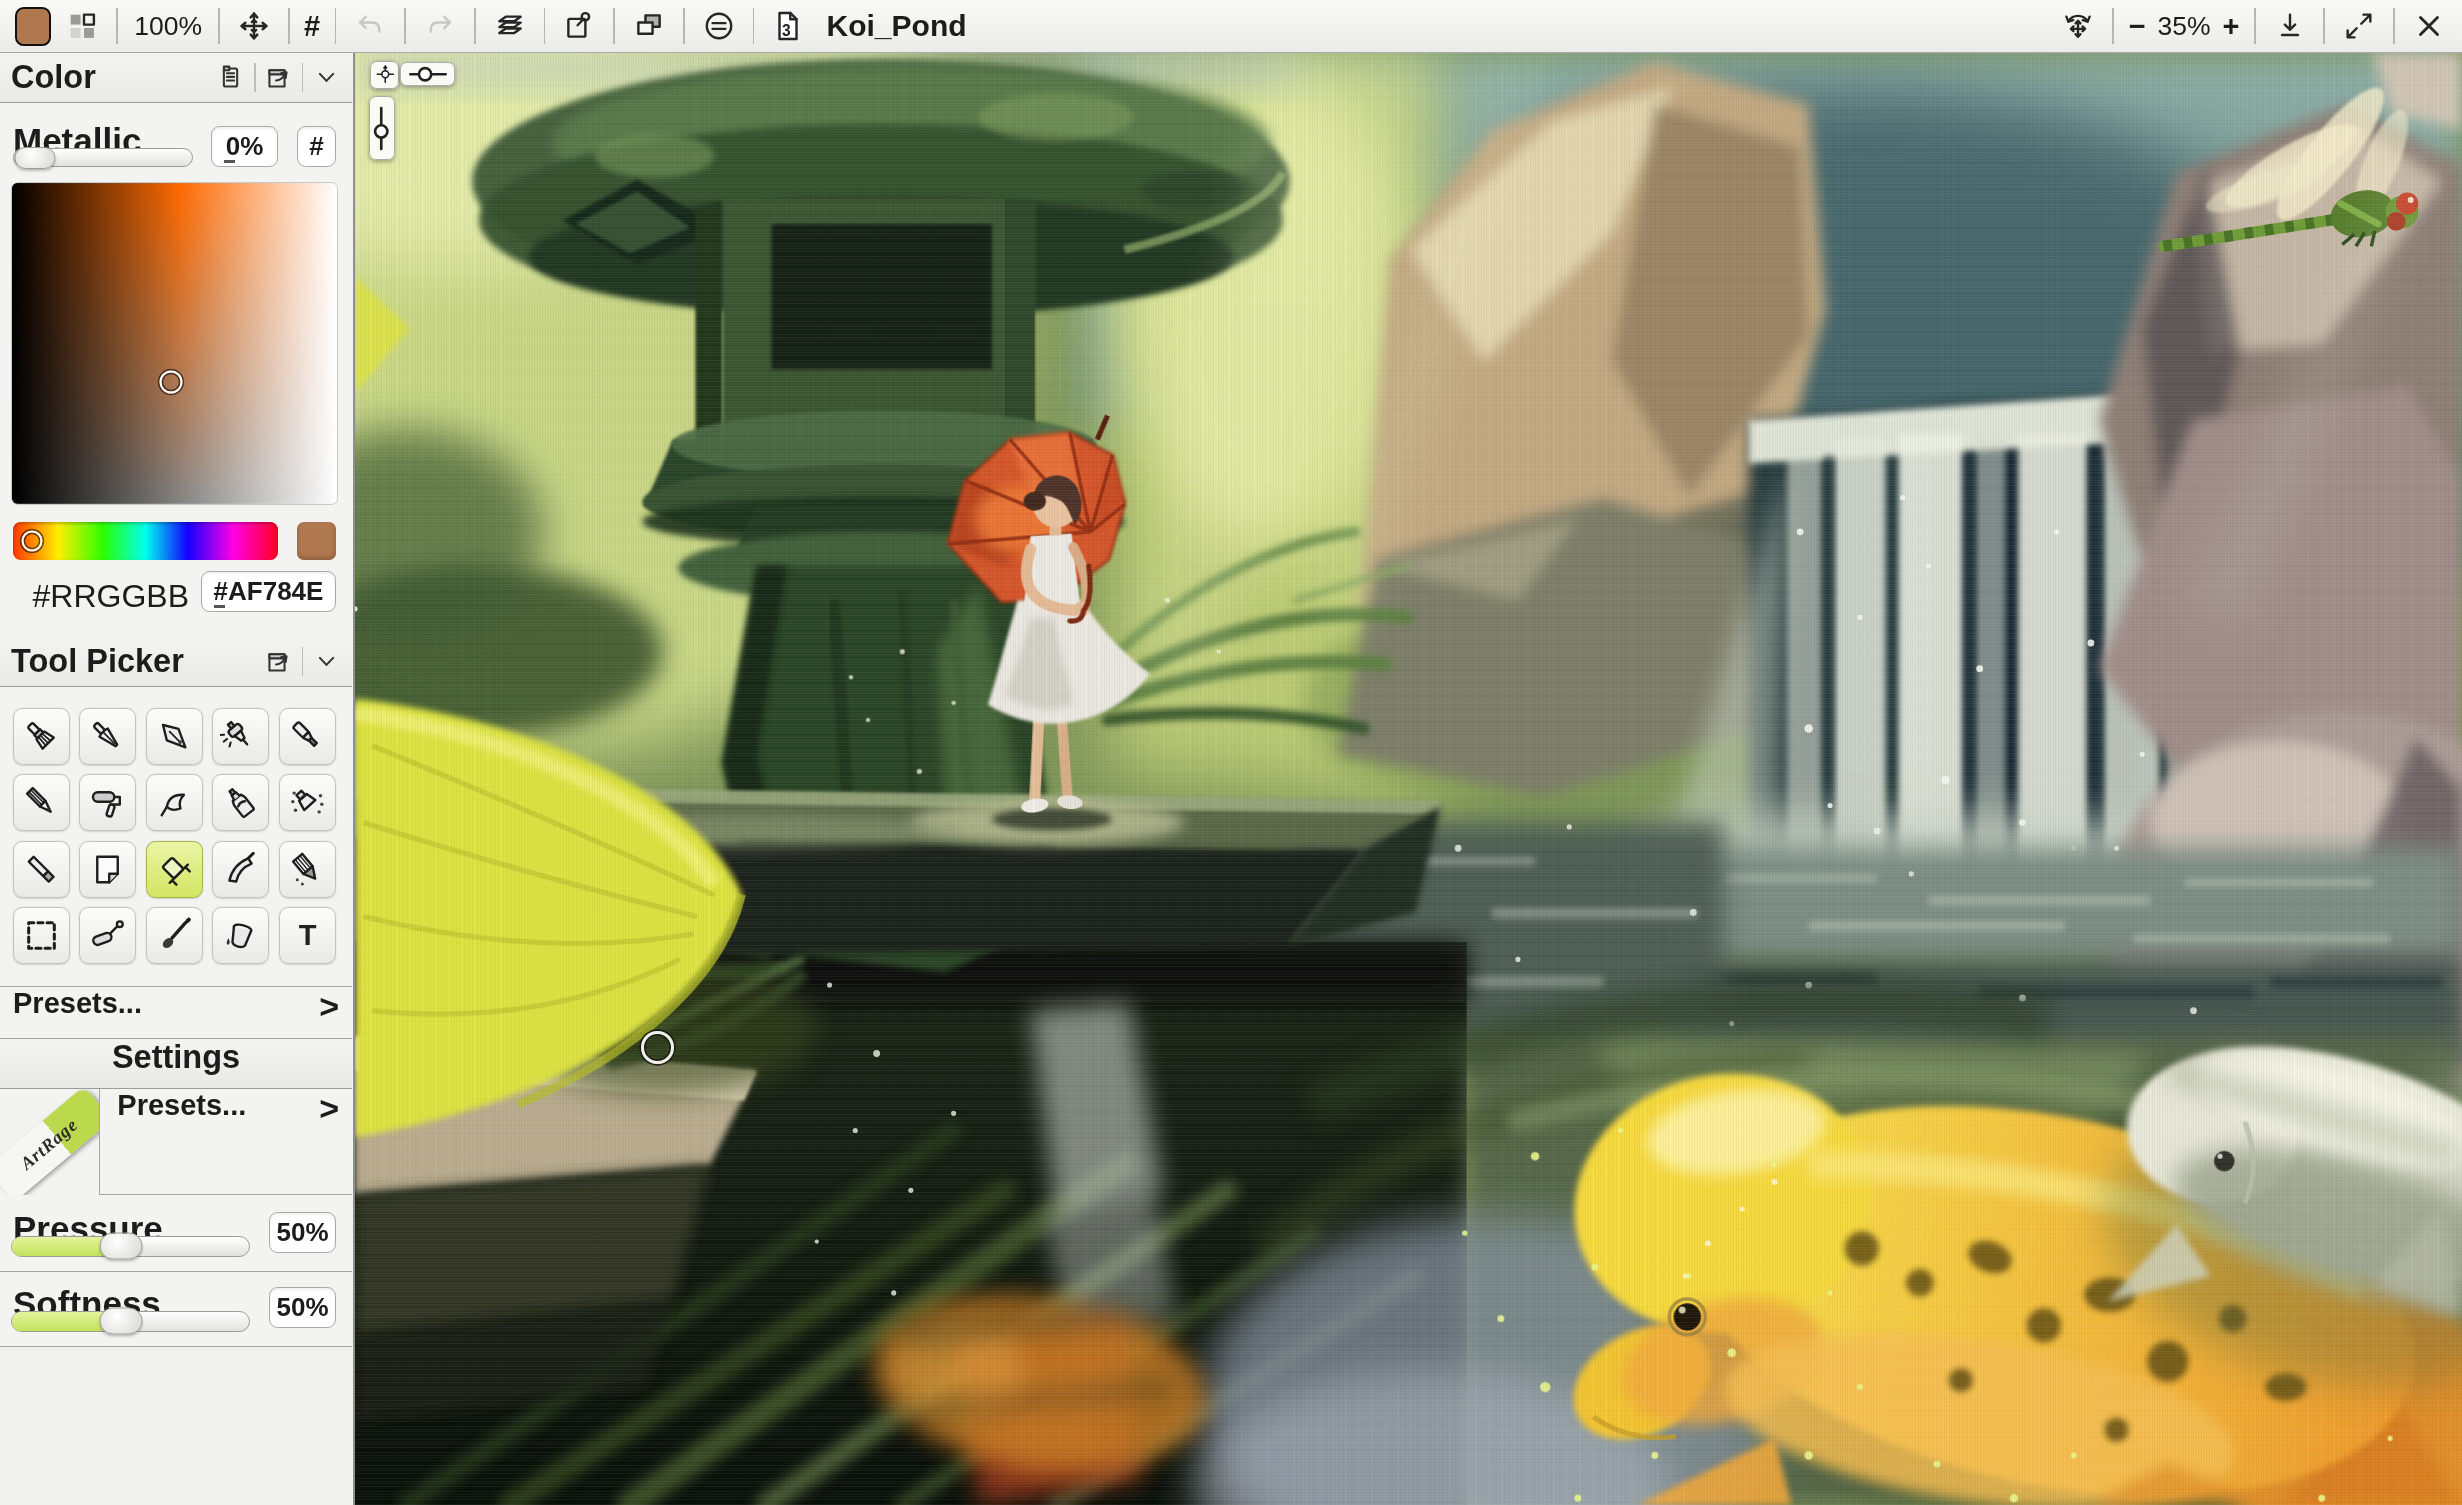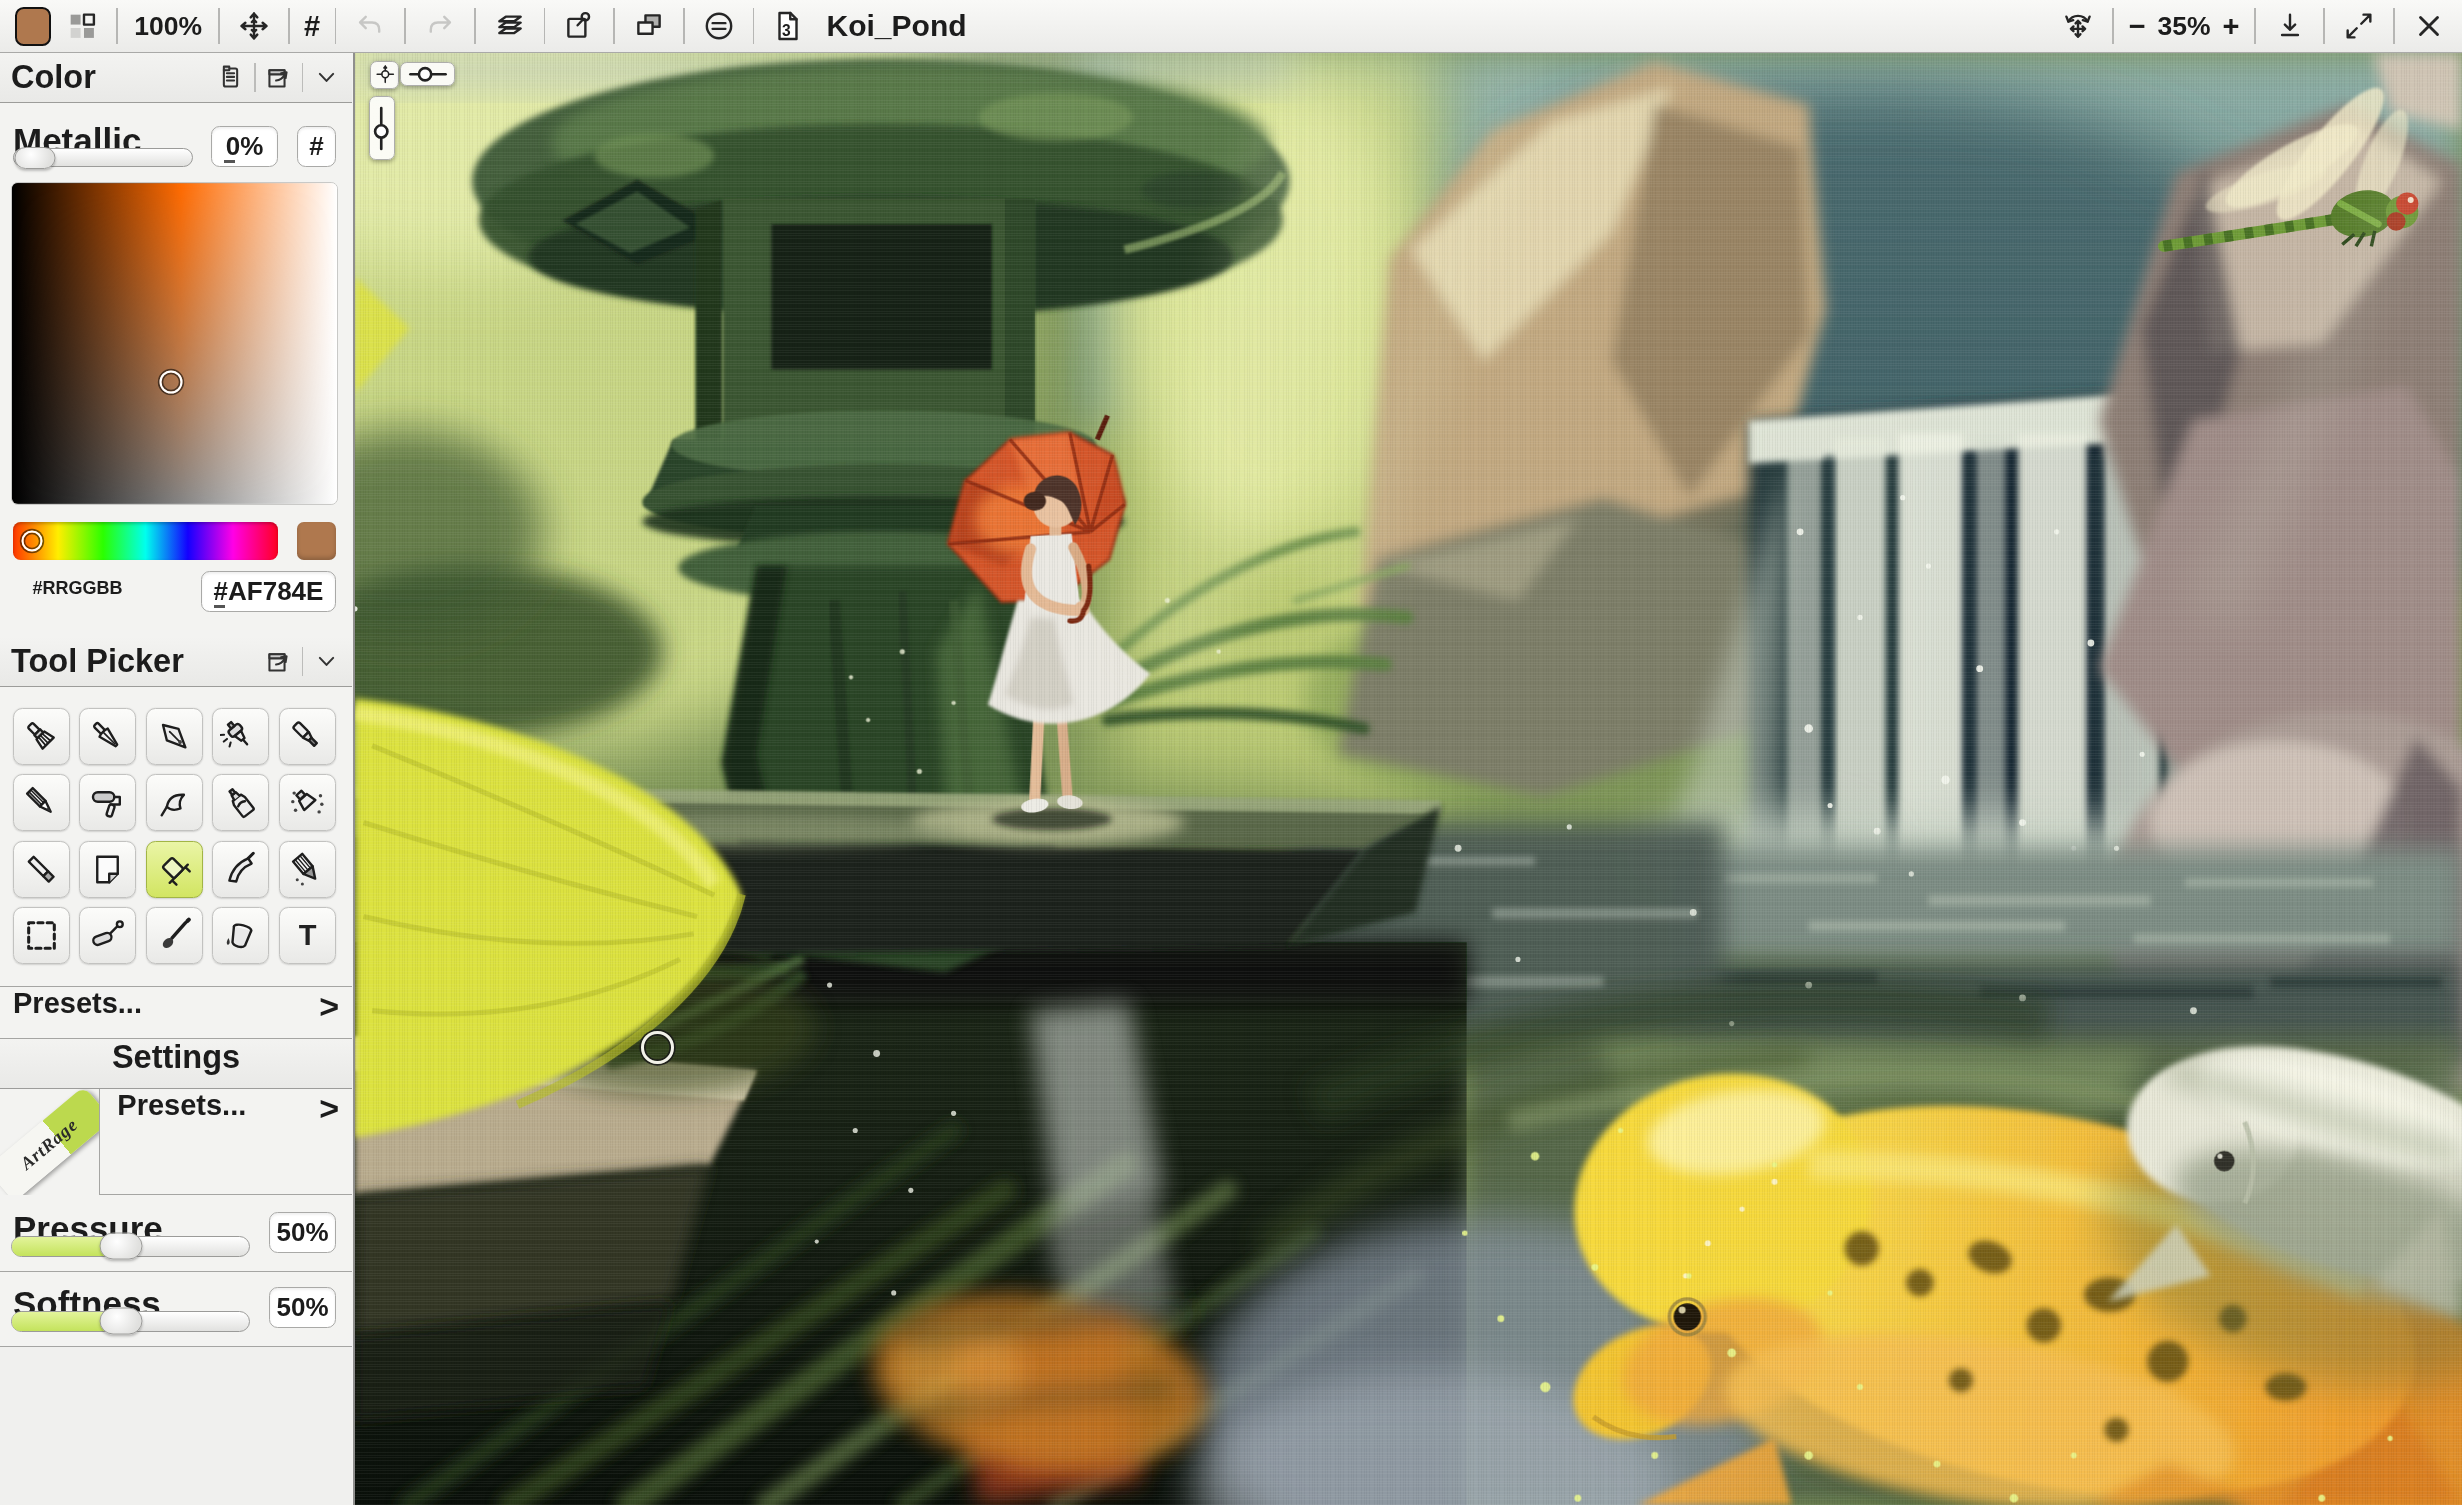--- a/index.html
+++ b/index.html
@@ -3,21 +3,21 @@
 <meta charset="utf-8">
 <style>
   html,body{margin:0;padding:0;background:#2b2b2b;}
   #app{position:relative;width:2462px;height:1505px;background:#f3f3f1;font-family:"Liberation Sans",sans-serif;color:#1c1c1c;overflow:hidden;-webkit-font-smoothing:antialiased;}
   
   #toolbar{position:absolute;left:0;top:0;width:2462px;height:53px;background:linear-gradient(#f9f9f7,#ebebe9);border-bottom:1.7px solid #a9a9a7;display:flex;align-items:center;box-sizing:border-box;padding:0 8.6px;z-index:30;}
   .tb-btn{height:43px;min-width:39px;display:flex;align-items:center;justify-content:center;padding:0 5.1px;}
   .tb-sep{width:1.7px;height:36px;background:#b6b6b4;margin:0 9.4px;flex:none;}
   svg.ic{width:34px;height:34px;stroke:#262626;fill:none;stroke-width:1.7;stroke-linecap:round;stroke-linejoin:round;}
   svg.ic.dis{stroke:#c7c7c5;}
-  .tb-text{font-size:26.5px;font-weight:700;padding:0 6.8px;}
+  .tb-text{font-size:26.5px;font-weight:400;padding:0 6.8px;}
   .tb-title{font-size:30px;font-weight:700;margin-left:13.7px;white-space:nowrap;}
   .tb-spacer{flex:1;}
   #cur-swatch{width:36px;height:39px;border:2.6px solid #111;border-radius:8.6px;box-sizing:border-box;}
   .tb-glyph{font-size:29px;font-weight:700;padding:0 5.1px;}
   
   #panel{position:absolute;left:0;top:53px;width:355px;height:1452px;background:#f3f3f1;border-right:2.6px solid #8f8f8d;box-sizing:border-box;z-index:20;}
   .phead{position:absolute;left:0;width:352px;height:50px;background:linear-gradient(#f3f3f1,#e9e9e7);border-bottom:1.7px solid #9c9c9a;display:flex;align-items:center;box-sizing:border-box;padding:0 11px;gap:32px;}
   .ptitle{font-size:32.5px;font-weight:700;white-space:nowrap;}
   .ph-icons{margin-left:auto;display:flex;align-items:center;}
   .ph-sep{width:1.7px;height:29px;background:#bcbcba;margin:0 8.6px;}
@@ -25,21 +25,21 @@
   .vbox{position:absolute;background:#fff;border:1.7px solid #a9a9a7;border-radius:8.6px;display:flex;align-items:center;justify-content:center;font-size:26px;font-weight:700;box-sizing:border-box;box-shadow:inset 0 1.7px 2.6px rgba(0,0,0,.07);}
   .vbox.dash:after{content:"";position:absolute;left:12px;bottom:3.4px;width:11px;height:2.6px;background:#555;}
   .slider-label{position:absolute;font-size:35px;font-weight:700;}
   .track{position:absolute;background:linear-gradient(#ffffff,#e1e1df);border:1.7px solid #9b9b99;border-radius:11px;box-sizing:border-box;}
   .fill{position:absolute;left:0;top:0;bottom:0;background:linear-gradient(#e3f49b,#c4e35c);border-radius:8.6px 0 0 8.6px;}
   .thumb{position:absolute;top:50%;transform:translate(-50%,-50%);background:radial-gradient(circle at 40% 32%,#ffffff,#e0e0de 75%);border:1.7px solid #9b9b99;border-radius:15.4px;box-shadow:0 1.7px 2.6px rgba(0,0,0,.25);box-sizing:border-box;}
   #sv-square{position:absolute;left:11px;top:129px;width:325px;height:321px;border-radius:6.8px;overflow:hidden;border:0.9px solid #c9c9c7;box-shadow:inset 0 1.7px 3.4px rgba(0,0,0,.15);}
   .marker{position:absolute;width:19px;height:19px;border:2.6px solid #fff;border-radius:50%;box-shadow:0 0 0 1.7px rgba(0,0,0,.55), inset 0 0 0 1.7px rgba(0,0,0,.55);transform:translate(-50%,-50%);}
   #hue-bar{position:absolute;left:13px;top:469px;width:265px;height:38px;border-radius:7.7px;background:linear-gradient(to right,#ff3600,#ffee00 17%,#2bff00 34%,#00ffee 50%,#1400ff 66%,#ff00e6 83%,#ff0022);box-shadow:inset 0 1.7px 3.4px rgba(0,0,0,.25);}
   #hue-swatch{position:absolute;left:297px;top:469px;width:39px;height:38px;border-radius:6.8px;box-shadow:inset 0 -2.6px 4.3px rgba(0,0,0,.2);}
-  .hex-label{position:absolute;font-size:18px;font-weight:700;}
+  .hex-label{position:absolute;font-size:32px;font-weight:400;}
   .tool-grid{position:absolute;left:13px;top:655px;display:grid;grid-template-columns:repeat(5,57px);grid-template-rows:repeat(4,57px);gap:9.4px;}
   .tool{width:57px;height:57px;border-radius:9.4px;background:linear-gradient(#fcfcfa,#e9e9e7);border:1.7px solid #c2c2c0;box-sizing:border-box;display:flex;align-items:center;justify-content:center;box-shadow:0 0.9px 1.7px rgba(0,0,0,.15);}
   .tool.sel{background:linear-gradient(#eaf5a6,#d2e562);border-color:#a2b545;}
   .tool svg{width:41px;height:41px;stroke:#1e1e1e;stroke-width:1.4;fill:none;stroke-linecap:round;stroke-linejoin:round;}
   .prow{position:absolute;left:0;width:352px;box-sizing:border-box;border-top:1.7px solid #a5a5a3;border-bottom:1.7px solid #a5a5a3;display:flex;padding:0 13px;background:#f3f3f1;}
   .prow .lbl{font-size:29px;font-weight:700;}
   .prow .chev{margin-left:auto;font-size:34px;font-weight:700;}
   #eraser-preview{position:absolute;left:0;top:1036px;width:100px;height:106px;border-right:1.7px solid #a5a5a3;box-sizing:border-box;overflow:hidden;}
   #eraser-shape{position:absolute;left:-15.4px;top:32.5px;width:128px;height:44px;border-radius:10.3px;background:linear-gradient(to right,#f6f6f2 58%,#bcd94e 58%);box-shadow:1.7px 2.6px 4.3px rgba(0,0,0,.35);transform:rotate(-40deg);display:flex;align-items:center;justify-content:center;}
   #eraser-shape span{font-family:"Liberation Serif",serif;font-style:italic;font-weight:700;font-size:18px;color:#2a2a2a;letter-spacing:0.9px;}

